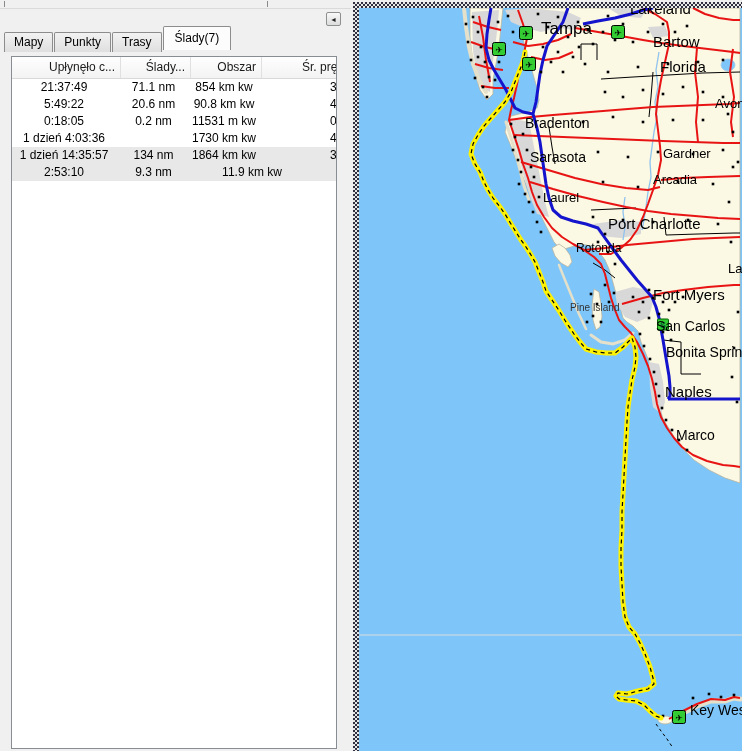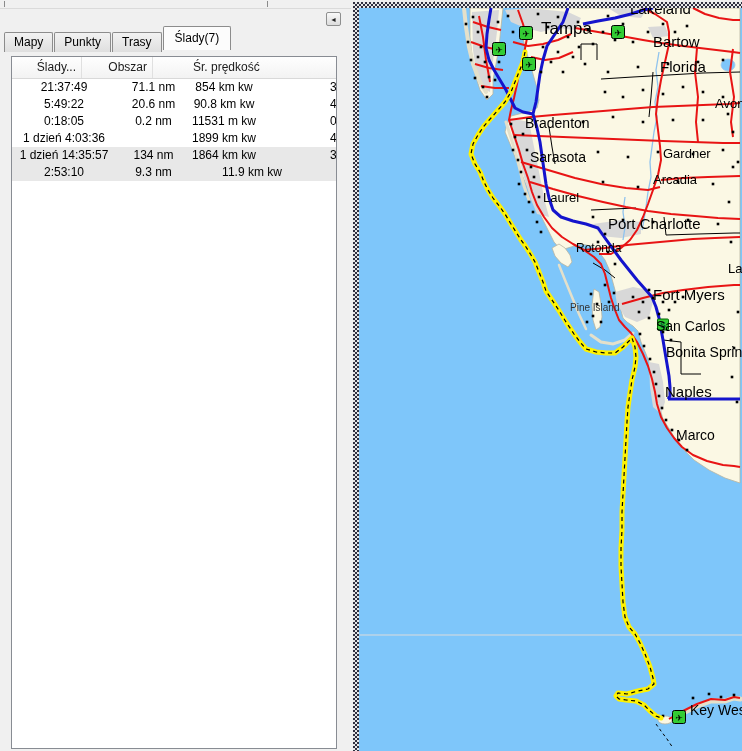--- a/index.html
+++ b/index.html
@@ -63,20 +63,21 @@
   <span class="tick" style="left:4px"></span>
   <span class="tick" style="left:267px"></span>
   <span class="tick" style="left:434px"></span>
 </div>
 
 <div class="left-panel">
   <div class="collapse-btn">◄</div>
   <div class="tab-bar" id="tab-bar"><div class="tab">Mapy</div><div class="tab">Punkty</div><div class="tab">Trasy</div><div class="tab active">Ślady(7)</div></div>
   <div class="list-box">
     <div class="lv-header" id="lv-header">
+        <div class="lv-hcell c0" style="width: 109px;">Upłynęło c...</div>
         <div class="lv-hcell c1" style="width: 70px;">Ślady...</div>
         <div class="lv-hcell c2" style="width: 71px;">Obszar</div>
         <div class="lv-hcell c3" style="width: 110px;">Śr. prędkość</div>
       </div>
     <div id="lv-body">
         <div class="lv-row">
           <div class="lv-cell c0" style="width: 109px;">21:37:49</div>
           <div class="lv-cell c1" style="width: 70px;">71.1 nm</div>
           <div class="lv-cell c2" style="width: 71px;">854 km kw</div>
           <div class="lv-cell c3" style="width: 110px;">3</div>
@@ -89,21 +90,21 @@
         </div>
         <div class="lv-row">
           <div class="lv-cell c0" style="width: 109px;">0:18:05</div>
           <div class="lv-cell c1" style="width: 70px;">0.2 nm</div>
           <div class="lv-cell c2" style="width: 71px;">11531 m kw</div>
           <div class="lv-cell c3" style="width: 110px;">0.</div>
         </div>
         <div class="lv-row">
           <div class="lv-cell c0" style="width: 109px;">1 dzień 4:03:36</div>
           <div class="lv-cell c1" style="width: 70px; margin-top: 48px;">116 nm</div>
-          <div class="lv-cell c2" style="width: 71px;">1899 km kw</div>
+          <div class="lv-cell c2" style="width: 71px;">1730 km kw</div>
           <div class="lv-cell c3" style="width: 110px;">4</div>
         </div>
         <div class="lv-row selected">
           <div class="lv-cell c0" style="width: 109px;">1 dzień 14:35:57</div>
           <div class="lv-cell c1" style="width: 70px;">134 nm</div>
           <div class="lv-cell c2" style="width: 71px;">1864 km kw</div>
           <div class="lv-cell c3" style="width: 110px;">3</div>
         </div>
         <div class="lv-row selected">
           <div class="lv-cell c0" style="width: 109px;">2:53:10</div>

